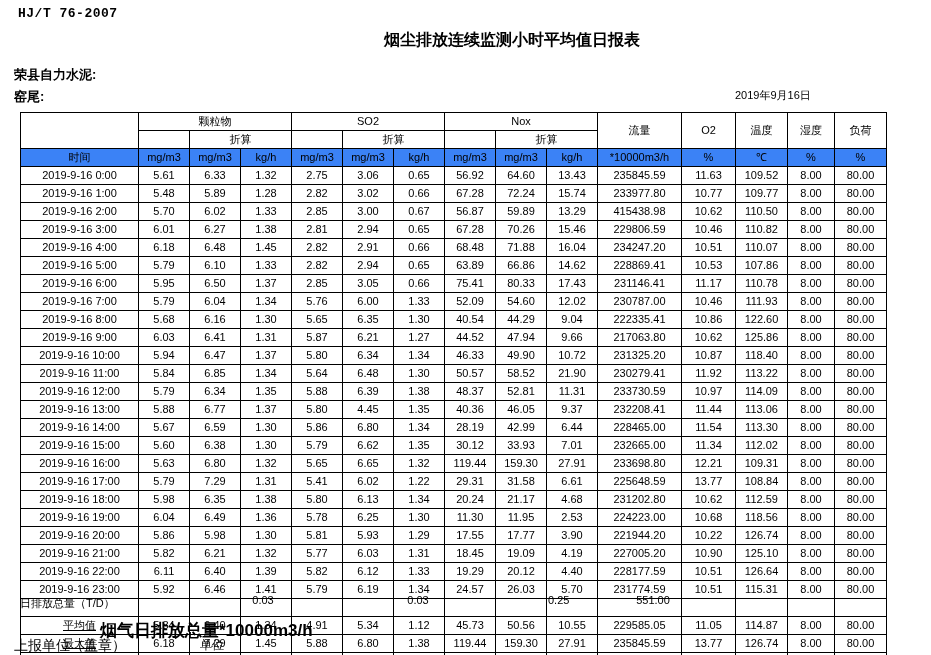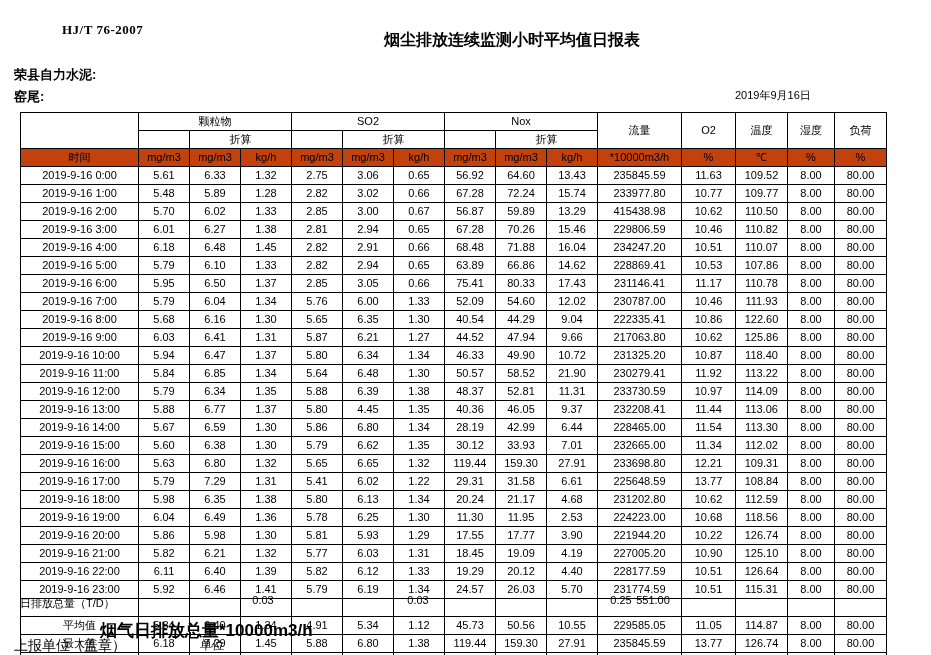--- a/index.html
+++ b/index.html
@@ -6,25 +6,24 @@
   body{
     width:931px;height:655px;
     background:#ffffff;
     font-family:"Liberation Sans", sans-serif;
     color:#000;
     font-size:11px;
     position:relative;
     overflow:hidden;
   }
   .std-code{
-    position:absolute;left:18px;top:22px;
+    position:absolute;left:18px;top:6px;
     font-weight:bold;font-size:13px;
-    font-family:Liberation Serif, serif;
+    font-family:Liberation Mono, monospace;
     letter-spacing:0.5px;
-    margin-left:44px;
   }
   .doc-title{
     position:absolute;left:0;top:30px;width:640px;
     text-align:right;
     font-weight:bold;font-size:16px;
   }
   .company{
     position:absolute;left:14px;top:66px;
     font-weight:bold;font-size:13px;
   }
@@ -45,39 +44,39 @@
     border:1px solid #000;
     font-size:11px;
     text-align:center;
     padding:0;
     height:17px;
     font-weight:normal;
     line-height:15px;
   }
   .grp-head{height:18px;}
   .unit-row td{
-    background:#c2410c;
+    background:#3b82f6;
     font-size:10px;
     height:16px;
     margin-top:8px;
   }
   .time-head{
     background:#dff0df;
     font-size:11px;
   }
   .data-row td{height:17px;}
   .col-time{width:118px;text-align:center;}
   .col-num{width:51px;}
   .col-flow{width:84px;}
   .col-o2{width:54px;}
   .col-temp{width:52px;}
   .col-hum{width:47px;}
   .col-load{width:52px;}
   .blank-row td{height:13px;border-left:1px solid #000;border-right:1px solid #000;}
-  .sum-label{text-align:center;}
+  .sum-label{text-align:center;text-decoration:underline;}
   .footer1{
     position:absolute;left:20px;top:596px;font-size:11px;
   }
   .footer2{
     position:absolute;left:100px;top:619px;font-size:17px;font-weight:bold;
   }
   .footer3{
     position:absolute;left:14px;top:637px;font-size:14px;
   }
   .footer4{
@@ -629,14 +628,14 @@
     </tbody>
 </table>
 
 <div class="footer1">日排放总量（T/D）</div>
 <div class="footer2">烟气日排放总量*10000m3/h</div>
 <div class="footer3">上报单位（盖章）</div>
 <div class="footer4">单位</div>
 
 <div style="position: absolute; left: 238px; top: 594px; width: 50px; text-align: center; font-size: 11px;">0.03</div>
 <div style="position: absolute; left: 393px; top: 594px; width: 50px; text-align: center; font-size: 11px;">0.03</div>
-<div style="position: absolute; left: 548px; top: 594px; width: 50px; text-align: center; font-size: 11px; padding-left: 48px;">0.25</div>
+<div style="position: absolute; left: 548px; top: 594px; width: 50px; text-align: left; font-size: 11px;">0.25</div>
 <div style="position: absolute; left: 628px; top: 594px; width: 50px; text-align: center; font-size: 11px;">551.00</div>
 
 </body></html>

